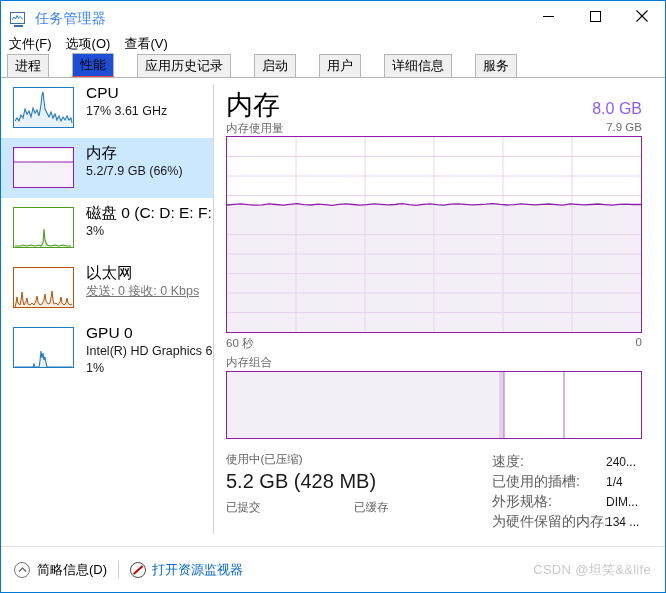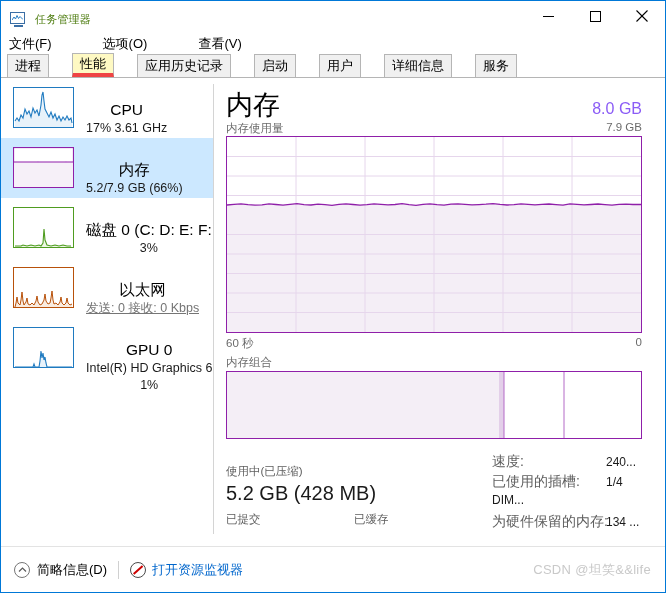--- a/index.html
+++ b/index.html
@@ -37,41 +37,41 @@
   #app-icon .spark {
     position: absolute; left: 2px; top: 4px;
     width: 11px; height: 6px;
   }
   #app-icon .base {
     position: absolute; left: 4px; top: 13px;
     width: 9px; height: 3px;
     border-bottom: 2px solid #3a6ea5;
   }
   #title-text {
-    font-size: 11px; color: #4d7c0f;
+    font-size: 14px; color: #3b82f6;
     letter-spacing: 0.2px;
   }
   .wbtn {
     position: absolute; top: 0;
     width: 46px; height: 30px;
     display: flex; align-items: center; justify-content: center;
     color: #000;
   }
   #btn-min { right: 94px; }
   #btn-max { right: 47px; }
   #btn-close { right: 0px; }
   .wbtn svg { display: block; }
 
   
   #menubar {
     position: absolute; left: 0; top: 32px;
     width: 664px; height: 22px;
     display: flex; align-items: center;
     padding-left: 8px;
-    font-size: 13px; color: #000; gap: 37px;
+    font-size: 13px; color: #000;
   }
   .menu-item { margin-right: 14px; white-space: nowrap; }
 
   
   #tabstrip {
     position: absolute; left: 0; top: 53px;
     width: 664px; height: 24px;
     border-bottom: 1px solid #b5b5b5;
     display: flex; align-items: flex-end;
     padding-left: 6px;
@@ -83,24 +83,24 @@
     font-size: 13px; color: #000;
     display: flex; align-items: center;
     border: 1px solid #b5b5b5;
     border-bottom: none;
     background: #f0f0f0;
     margin-right: -1px;
     white-space: nowrap;
     position: relative;
   }
   .tab.active {
-    background: #fef9c3;
+    background: #1d4ed8;
     height: 24px;
     z-index: 3;
-    border-bottom: 4px solid #ef4444;
+    border-bottom: 1px solid #ef4444;
   }
 
   
   #content {
     position: absolute; left: 0; top: 77px;
     width: 664px; height: 467px;
     background: #ffffff;
   }
   #sidebar {
     position: absolute; left: 0; top: 0;
@@ -127,22 +127,22 @@
   .side-item.selected { background: #cce8ff; }
   .mini {
     width: 61px; height: 41px;
     margin-left: 12px; margin-top: 9px;
     background: #ffffff;
     position: relative;
     flex: none;
   }
   .mini svg { display: block; width: 100%; height: 100%; }
   .side-txt {
-    margin-left: 12px; margin-top: 22px;
-    overflow: hidden; white-space: nowrap; text-align: center;
+    margin-left: 12px; margin-top: 5px;
+    overflow: hidden; white-space: nowrap;
   }
   .side-title {
     font-size: 15.5px; color: #000; line-height: 20px;
   }
   .side-sub {
     font-size: 12.5px; color: #1a1a1a; line-height: 17px;
   }
   .side-sub.gray { color: #757575; text-decoration: underline; }
 
   
@@ -174,21 +174,21 @@
   #graph2 { top: 293px; height: 68px; }
   .graphbox svg { display: block; width: 100%; height: 100%; }
 
   
   #stats {
     position: absolute; left: 0; top: 373px;
     width: 439px; height: 92px;
   }
   .stat-left { position: absolute; left: 0; top: 0; width: 258px; }
   .srow { position: relative; height: 48px; }
-  .scol { position: absolute; top: 0; margin-top: 12px; }
+  .scol { position: absolute; top: 0; }
   .slabel { font-size: 11.5px; color: #5e5e5e; line-height: 16px; white-space: nowrap; }
   .sval   { font-size: 20px; color: #1a1a1a; line-height: 28px; white-space: nowrap; }
 
   .stat-right {
     position: absolute; left: 266px; top: 2px;
     width: 174px;
   }
   .rrow { display: flex; height: 20px; align-items: baseline; }
   .rlabel { font-size: 14px; color: #5e5e5e; width: 114px; white-space: nowrap; }
   .rval   { font-size: 12px; color: #1a1a1a; white-space: nowrap; }
@@ -475,20 +475,21 @@
         <div class="stat-right">
           <div class="rrow">
             <span class="rlabel">速度:</span>
             <span class="rval">240...</span>
           </div>
           <div class="rrow">
             <span class="rlabel">已使用的插槽:</span>
             <span class="rval">1/4</span>
           </div>
           <div class="rrow">
+            <span class="rlabel">外形规格:</span>
             <span class="rval">DIM...</span>
           </div>
           <div class="rrow">
             <span class="rlabel">为硬件保留的内存:</span>
             <span class="rval">134 ...</span>
           </div>
         </div>
 
       </div>
     </div>

